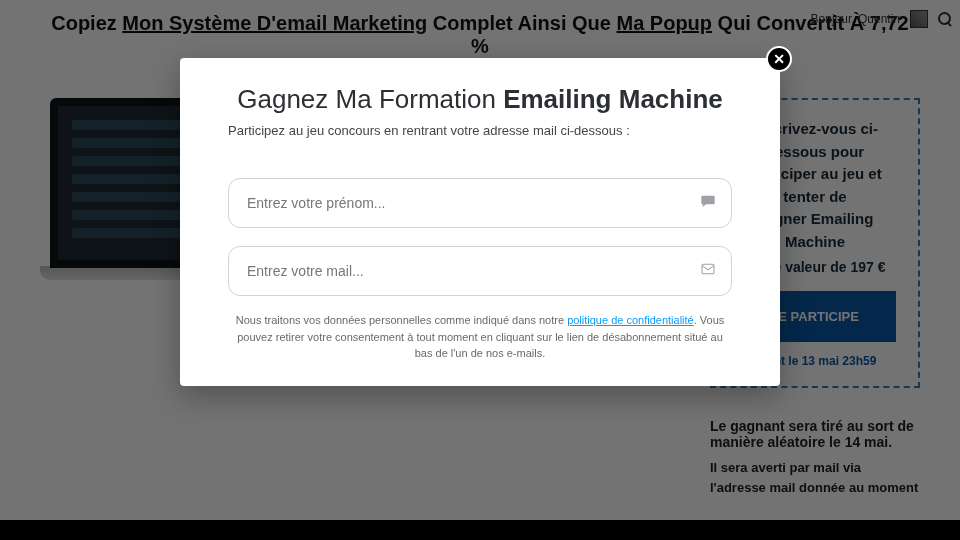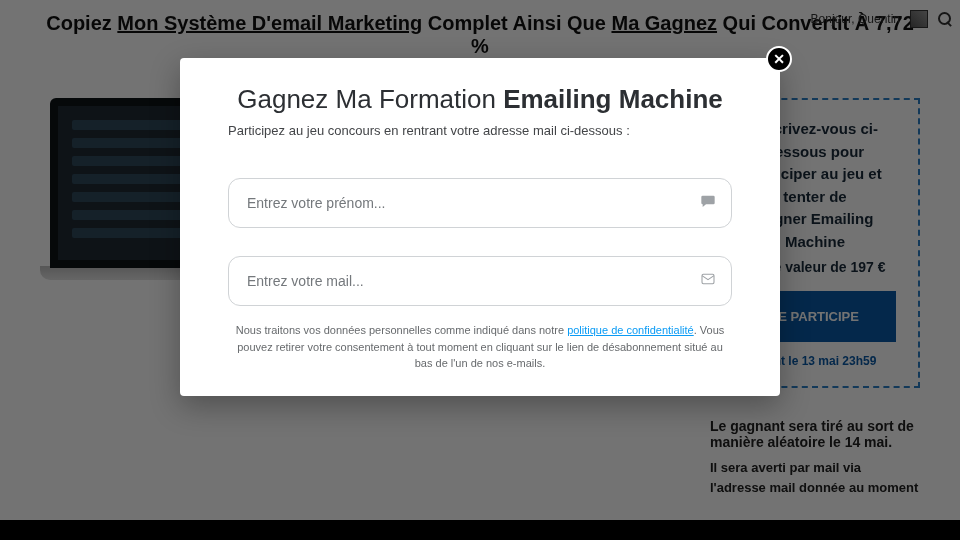--- a/index.html
+++ b/index.html
@@ -38,40 +38,40 @@
     .footer { position:absolute; left:0; right:0; bottom:0; height:20px; background:#000;}
 
     
     .overlay { position:absolute; inset:0; background:rgba(0,0,0,.55); display:flex; justify-content:center; align-items:flex-start; padding-top:58px; z-index:10;}
     .modal { width:600px; background:#fff; border-radius:4px; padding:26px 48px 24px 48px; position:relative; box-shadow:0 10px 30px rgba(0,0,0,.3);}
     .close { position:absolute; right:-12px; top:-12px; width:26px; height:26px; background:#000; border:2px solid #fff; border-radius:50%; color:#fff; display:flex; align-items:center; justify-content:center; font-weight:700; font-size:14px; cursor:pointer;}
     .modal h2 { text-align:center; font-size:26px; font-weight:400; color:#2c2f33;}
     .modal h2 b { font-weight:800; }
     .modal .sub { font-size:13px; color:#434548; margin-top:8px;}
     .field { position:relative; margin-top:20px; }
-    .field + .field { margin-top:28px; }
+    .field + .field { margin-top:18px; }
     .field input { width:100%; height:50px; border:1px solid #d0d3d6; border-radius:12px; padding:0 44px 0 18px; font-size:14px; color:#333; outline:none;}
     .field input::placeholder{ color:#74787c; }
     .field .ic { position:absolute; right:16px; top:50%; transform:translateY(-50%); color:#9ea2a6; font-size:16px;}
     .cta { width:100%; height:54px; background:#0a9bf5; color:#fff; border:none; border-radius:4px; font-size:17px; font-weight:700; margin-top:22px; cursor:pointer;}
     .legal { font-size:11px; color:#676a6d; text-align:center; margin-top:16px; line-height:1.5;}
     .legal a { color:#0a9bf5; text-decoration:underline;}
   </style>
 </head>
 <body>
 
 <div class="topbar">
   <span>Bonjour, Quentin</span>
   <div class="avatar"></div>
   <div class="search-icon"></div>
 </div>
 
 <div class="page">
   <h1 class="headline">
-    <span>Copiez </span><u>Mon Système D'email Marketing</u><span> Complet Ainsi Que </span><u>Ma Gagnez</u><span> Qui Convertit À 7,72 %</span>
+    <span>Copiez </span><u>Mon Système D'email Marketing</u><span> Complet Ainsi Que </span><u>Ma Popup</u><span> Qui Convertit À 7,72 %</span>
   </h1>
 
   <div class="cols">
     <div class="left">
       <div class="laptop">
           <div class="laptop-lines">
             <span></span>
             <span></span>
             <span></span>
             <span></span>

